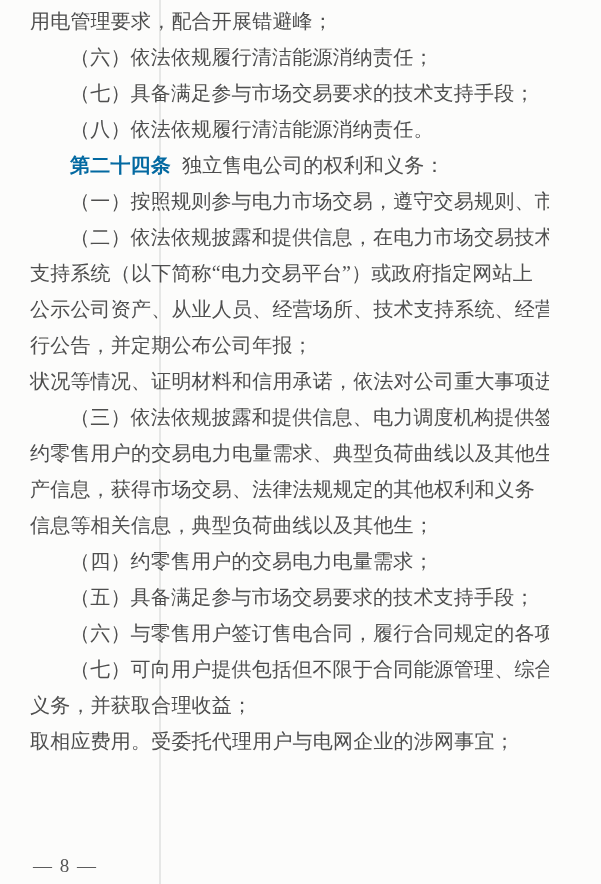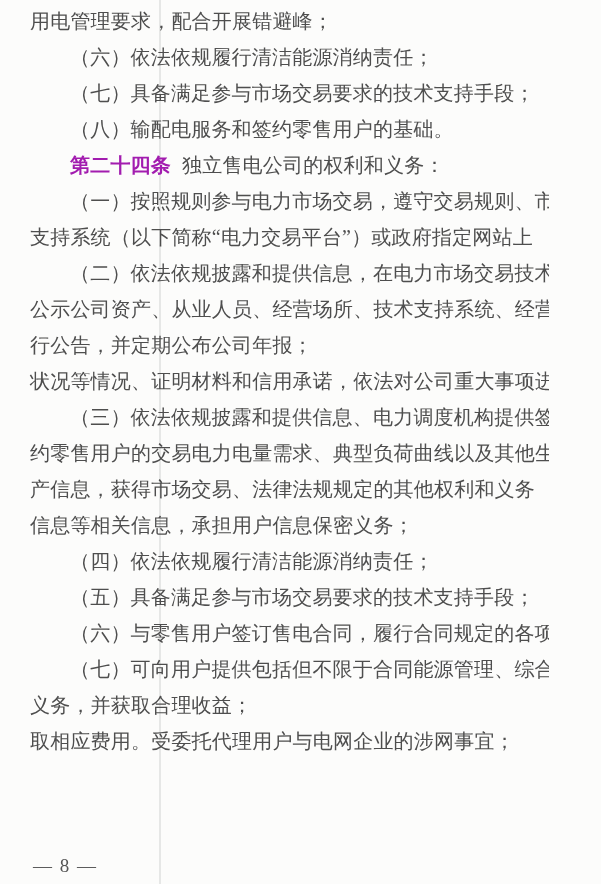--- a/index.html
+++ b/index.html
@@ -36,21 +36,21 @@
   }
   .line {
     height: 36px;
     white-space: nowrap;
   }
   .ind {
     padding-left: 40px;
   }
   .term {
     font-weight: bold;
-    color: #a21caf;
+    color: #0369a1;
     margin-right: 0.55em;
   }
   .page-number {
     position: absolute;
     left: 33px;
     top: 855px;
     font-size: 19px;
     letter-spacing: 1.5px;
     color: #555;
   }
@@ -58,33 +58,33 @@
 </head>
 <body>
 
 <div class="page">
   <div class="scan-line"></div>
 
   <div class="content">
     <div class="line">用电管理要求，配合开展错避峰；</div>
     <div class="line ind">（六）依法依规履行清洁能源消纳责任；</div>
     <div class="line ind">（七）具备满足参与市场交易要求的技术支持手段；</div>
-    <div class="line ind">（八）输配电服务和签约零售用户的基础。</div>
+    <div class="line ind">（八）依法依规履行清洁能源消纳责任。</div>
     <div class="line ind"><span class="term">第二十四条</span><span>独立售电公司的权利和义务：</span></div>
     <div class="line ind">（一）按照规则参与电力市场交易，遵守交易规则、市</div>
+    <div class="line ind">（二）依法依规披露和提供信息，在电力市场交易技术</div>
     <div class="line">支持系统（以下简称“电力交易平台”）或政府指定网站上</div>
-    <div class="line ind">（二）依法依规披露和提供信息，在电力市场交易技术</div>
     <div class="line">公示公司资产、从业人员、经营场所、技术支持系统、经营</div>
     <div class="line">行公告，并定期公布公司年报；</div>
     <div class="line">状况等情况、证明材料和信用承诺，依法对公司重大事项进</div>
     <div class="line ind">（三）依法依规披露和提供信息、电力调度机构提供签</div>
     <div class="line">约零售用户的交易电力电量需求、典型负荷曲线以及其他生</div>
     <div class="line">产信息，获得市场交易、法律法规规定的其他权利和义务</div>
-    <div class="line">信息等相关信息，承担用户信息保密义务；</div>
-    <div class="line ind">（四）依法依规履行清洁能源消纳责任；</div>
+    <div class="line">信息等相关信息，典型负荷曲线以及其他生；</div>
+    <div class="line ind">（四）约零售用户的交易电力电量需求；</div>
     <div class="line ind">（五）具备满足参与市场交易要求的技术支持手段；</div>
     <div class="line ind">（六）与零售用户签订售电合同，履行合同规定的各项</div>
     <div class="line ind">（七）可向用户提供包括但不限于合同能源管理、综合</div>
     <div class="line">义务，并获取合理收益；</div>
     <div class="line">取相应费用。受委托代理用户与电网企业的涉网事宜；</div>
   </div>
 
   <div class="page-number">— 8 —</div>
 </div>
 

